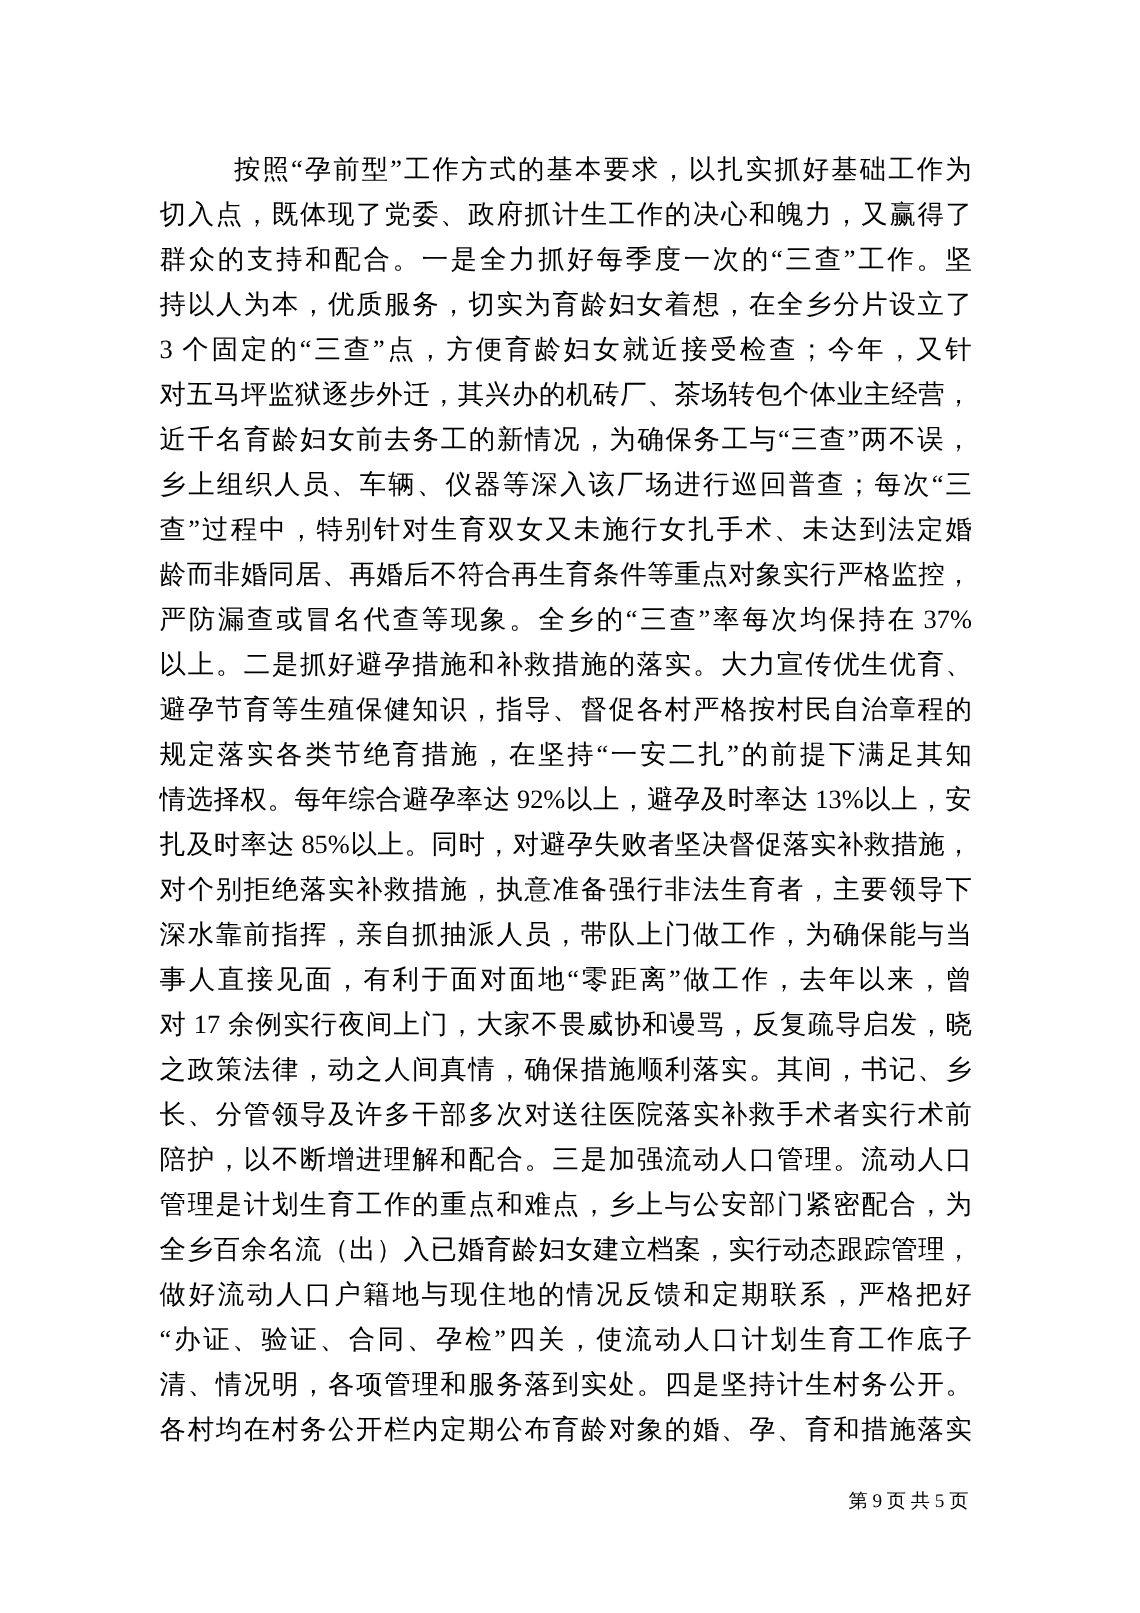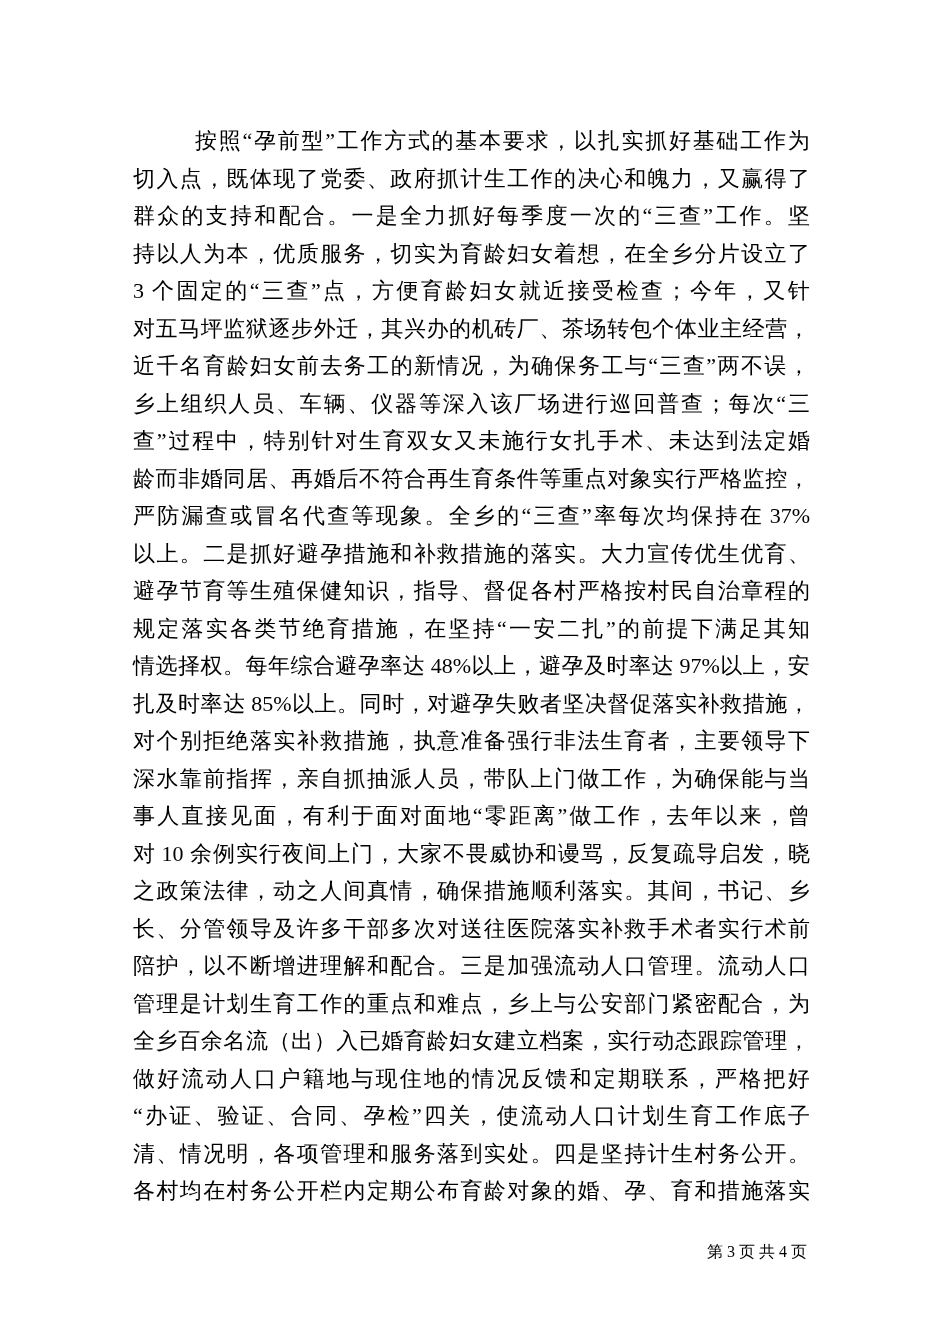--- a/index.html
+++ b/index.html
@@ -492,31 +492,31 @@
         <span>权</span>
         <span>。</span>
         <span>每</span>
         <span>年</span>
         <span>综</span>
         <span>合</span>
         <span>避</span>
         <span>孕</span>
         <span>率</span>
         <span>达</span>
-        <span> 48%</span>
+        <span> 92%</span>
         <span>以</span>
         <span>上</span>
         <span>，</span>
         <span>避</span>
         <span>孕</span>
         <span>及</span>
         <span>时</span>
         <span>率</span>
         <span>达</span>
-        <span> 97%</span>
+        <span> 13%</span>
         <span>以</span>
         <span>上</span>
         <span>，</span>
         <span>安</span>
       </div>
       <div class="line">
         <span>扎</span>
         <span>及</span>
         <span>时</span>
         <span>率</span>
@@ -634,21 +634,21 @@
         <span>，</span>
         <span>去</span>
         <span>年</span>
         <span>以</span>
         <span>来</span>
         <span>，</span>
         <span>曾</span>
       </div>
       <div class="line">
         <span>对</span>
-        <span> 10 </span>
+        <span> 17 </span>
         <span>余</span>
         <span>例</span>
         <span>实</span>
         <span>行</span>
         <span>夜</span>
         <span>间</span>
         <span>上</span>
         <span>门</span>
         <span>，</span>
         <span>大</span>
@@ -944,15 +944,15 @@
         <span>、</span>
         <span>育</span>
         <span>和</span>
         <span>措</span>
         <span>施</span>
         <span>落</span>
         <span>实</span>
       </div>
     </div>
   <div class="page-footer">
-    <span>第 3 页 共 4 页</span>
+    <span>第 9 页 共 5 页</span>
   </div>
 </div>
 
 </body></html>

